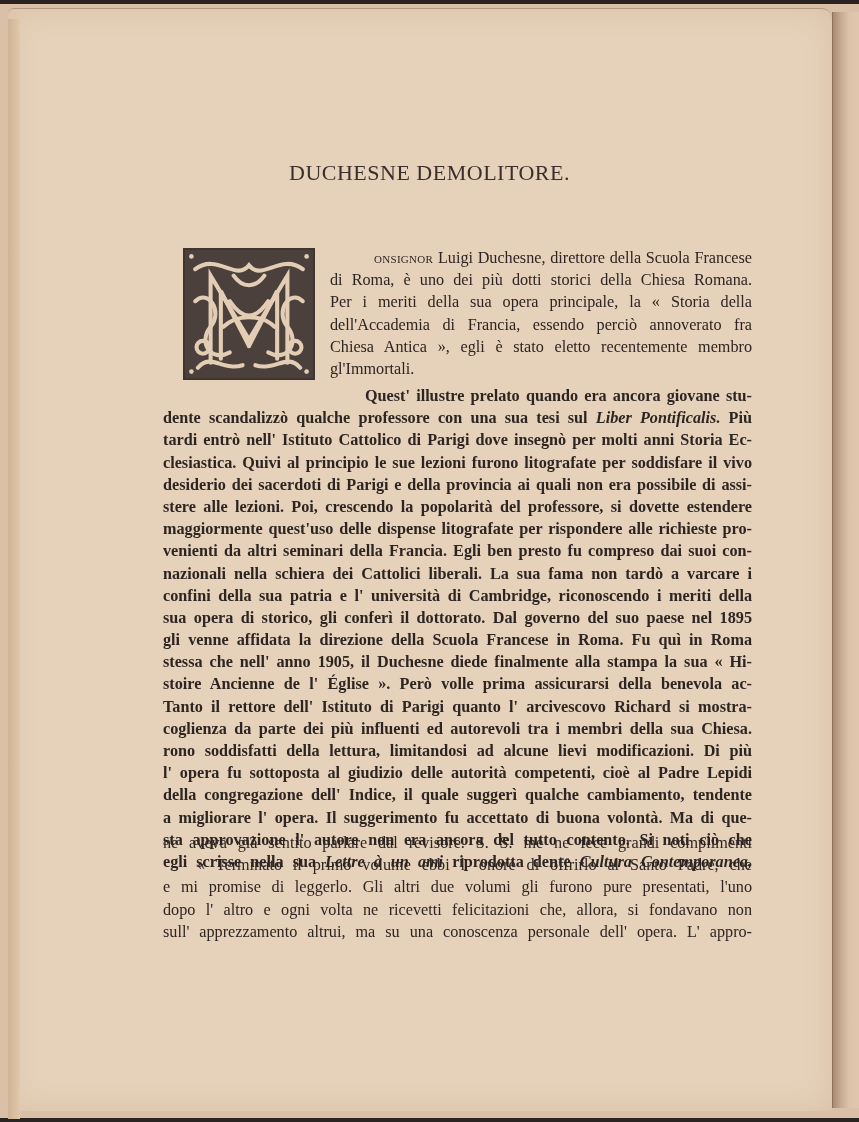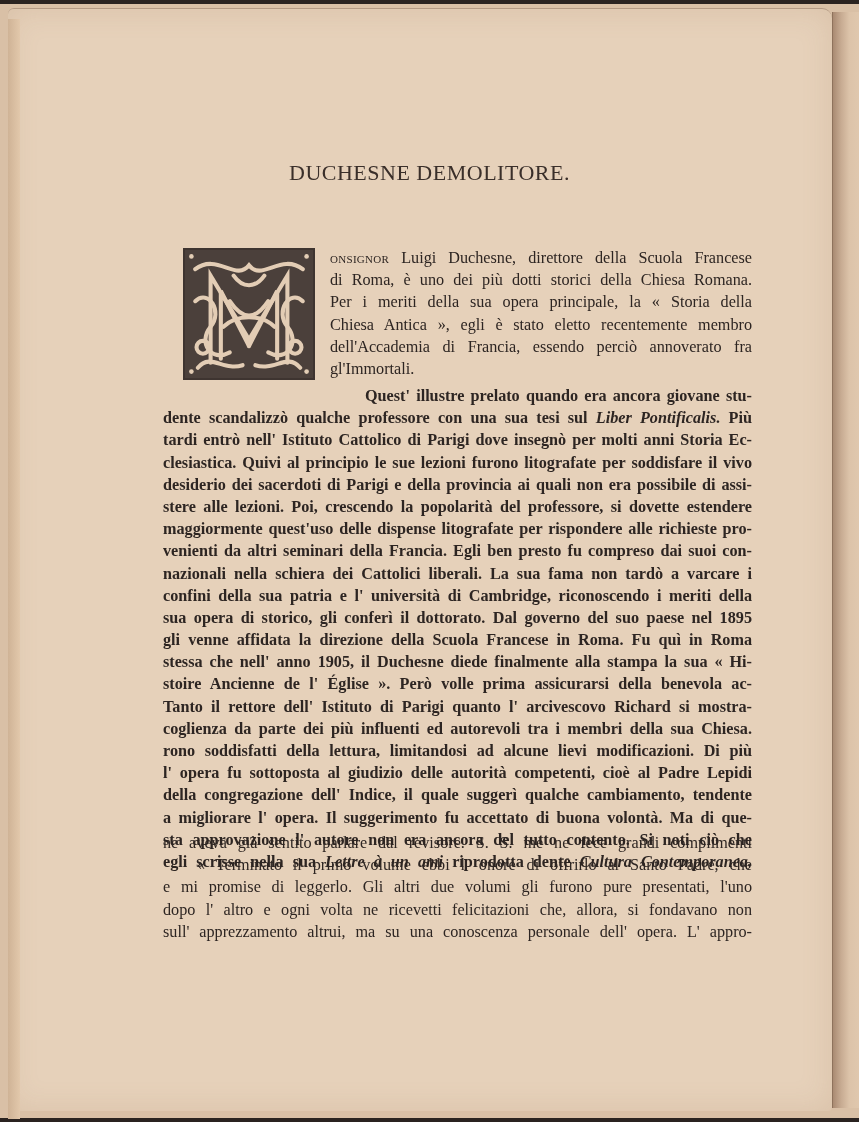--- a/index.html
+++ b/index.html
@@ -44,21 +44,21 @@
     }
     .dropcap svg { width: 100%; height: 100%; display: block; }
     .text {
       position: absolute; color: #2d2522;
       font-family: "Liberation Serif", serif;
       font-size: 16.2px;
       line-height: 22.2px;
     }
     .line { white-space: nowrap; text-align: justify; text-align-last: justify; display: block; height: 22.2px; }
     .line.last { text-align-last: left; }
-    .sc { font-variant: small-caps; font-size: 15px; letter-spacing: 0.3px; }
+    .sc { font-variant: small-caps; font-size: 15px; letter-spacing: 0.3px; margin-left: 44px; }
     .it { font-style: italic; }
     .indent { padding-left: 34px; }
   </style>
 </head>
 <body>
 
 <div class="under-page"></div>
 <div class="right-page"></div>
 <div class="page">
   <div class="left-edge"></div>
@@ -90,22 +90,22 @@
       <circle cx="5" cy="95" r="1.8"></circle>
         <circle cx="95" cy="95" r="1.8"></circle>
     </g>
   </svg>
 </div>
 
 <div class="text" style="left:330px; top:247px; width:422px;">
   <span class="line"><span class="sc">onsignor</span><span> Luigi Duchesne, direttore della Scuola Francese</span></span>
   <span class="line">di Roma, è uno dei più dotti storici della Chiesa Romana.</span>
   <span class="line">Per i meriti della sua opera principale, la « Storia della</span>
+  <span class="line">dell'Accademia di Francia, essendo perciò annoverato fra</span>
   <span class="line">Chiesa Antica », egli è stato eletto recentemente membro</span>
-  <span class="line">dell'Accademia di Francia, essendo perciò annoverato fra</span>
   <span class="line last">gl'Immortali.</span>
 </div>
 
 <div class="text" style="left:163px; top:385px; width:589px;font-weight:bold;">
   <span class="line" style="padding-left:202px;">Quest' illustre prelato quando era ancora giovane stu-</span>
   <span class="line"><span>dente scandalizzò qualche professore con una sua tesi sul</span> <span class="it">Liber Pontificalis.</span><span> Più</span></span>
   <span class="line">tardi entrò nell' Istituto Cattolico di Parigi dove insegnò per molti anni Storia Ec-</span>
   <span class="line">clesiastica. Quivi al principio le sue lezioni furono litografate per soddisfare il vivo</span>
   <span class="line">desiderio dei sacerdoti di Parigi e della provincia ai quali non era possibile di assi-</span>
   <span class="line">stere alle lezioni. Poi, crescendo la popolarità del professore, si dovette estendere</span>

